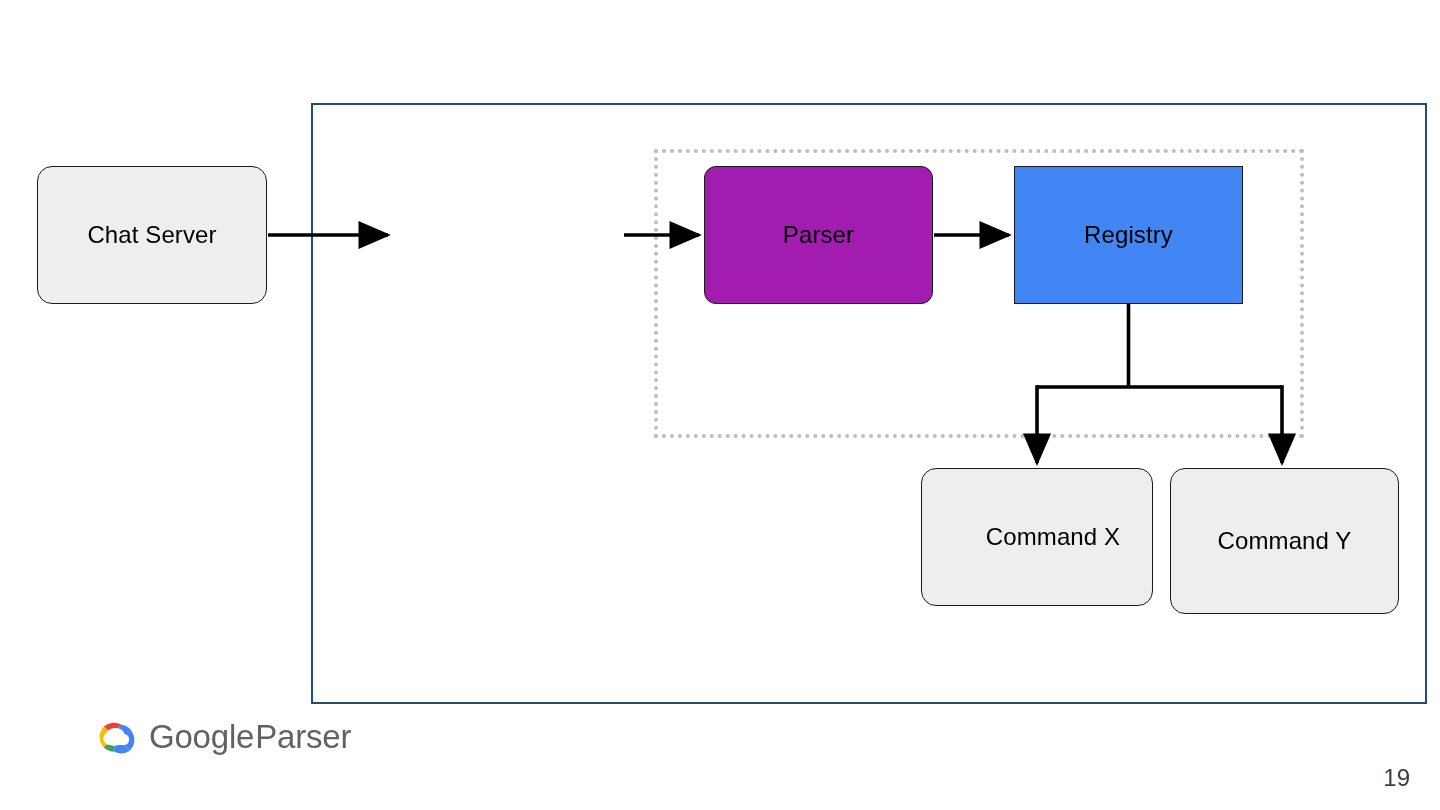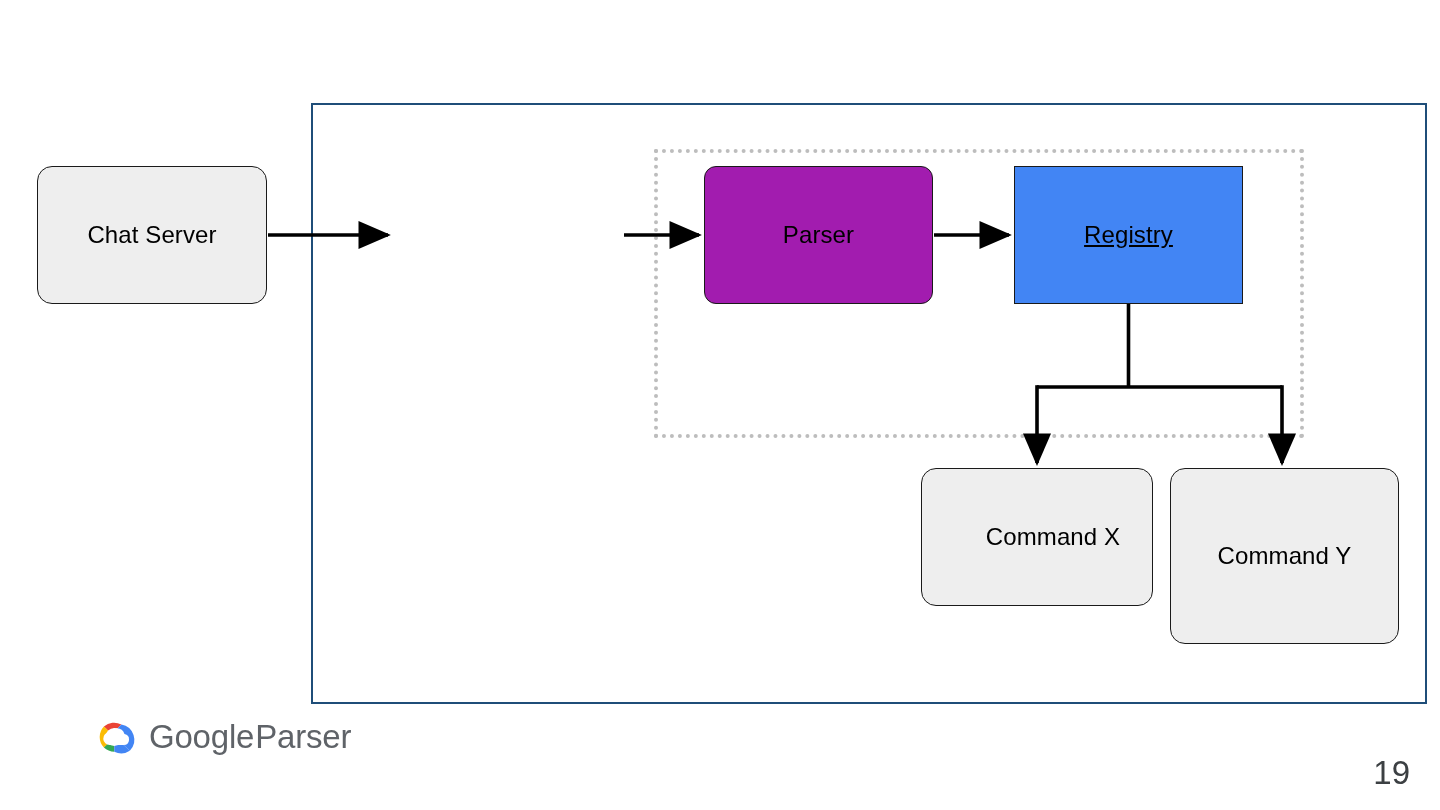--- a/index.html
+++ b/index.html
@@ -79,23 +79,23 @@
   }
   .node-blue {
     background: #4285f4;
     border: 1.6px solid #1a1a1a;
     border-radius: 0px;
   }
 
   #node-chat-server   { left: 37px;   top: 166px; width: 230px; height: 138px; }
   #node-receive-adapter { left: 393px; top: 166px; width: 230px; height: 138px; }
   #node-parser        { left: 704px;  top: 166px; width: 229px; height: 138px; }
-  #node-registry      { left: 1014px; top: 166px; width: 229px; height: 138px; text-decoration: underline; }
+  #node-registry      { left: 1014px; top: 166px; width: 229px; height: 138px; }
   #node-command-x     { left: 921px;  top: 468px; width: 232px; height: 138px; padding-left: 32px; }
-  #node-command-y     { left: 1170px; top: 468px; width: 229px; height: 176px; }
+  #node-command-y     { left: 1170px; top: 468px; width: 229px; height: 146px; }
 
   
   #connectors {
     position: absolute;
     left: 0; top: 0;
     width: 1440px;
     height: 810px;
     pointer-events: none;
   }
 
@@ -117,21 +117,21 @@
     gap: 1px;
   }
   .gc-google { color: #5f6368; font-weight: 400; }
   .gc-cloud  { color: #5f6368; font-weight: 400; }
 
   
   .page-number {
     position: absolute;
     right: 30px;
     bottom: 18px;
-    font-size: 33px;
+    font-size: 24px;
     color: #3c4043;
   }
 </style>
 </head>
 <body>
 
 <div id="slide">
 
   <div class="system-container"></div>
 

